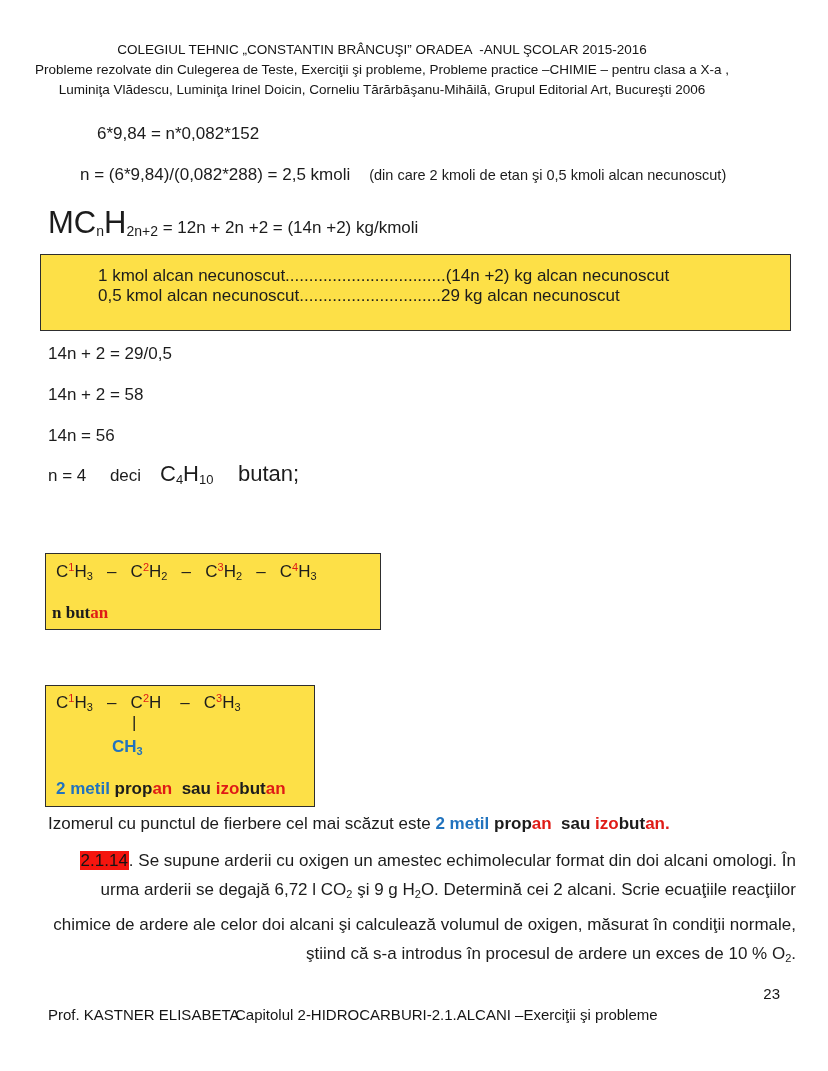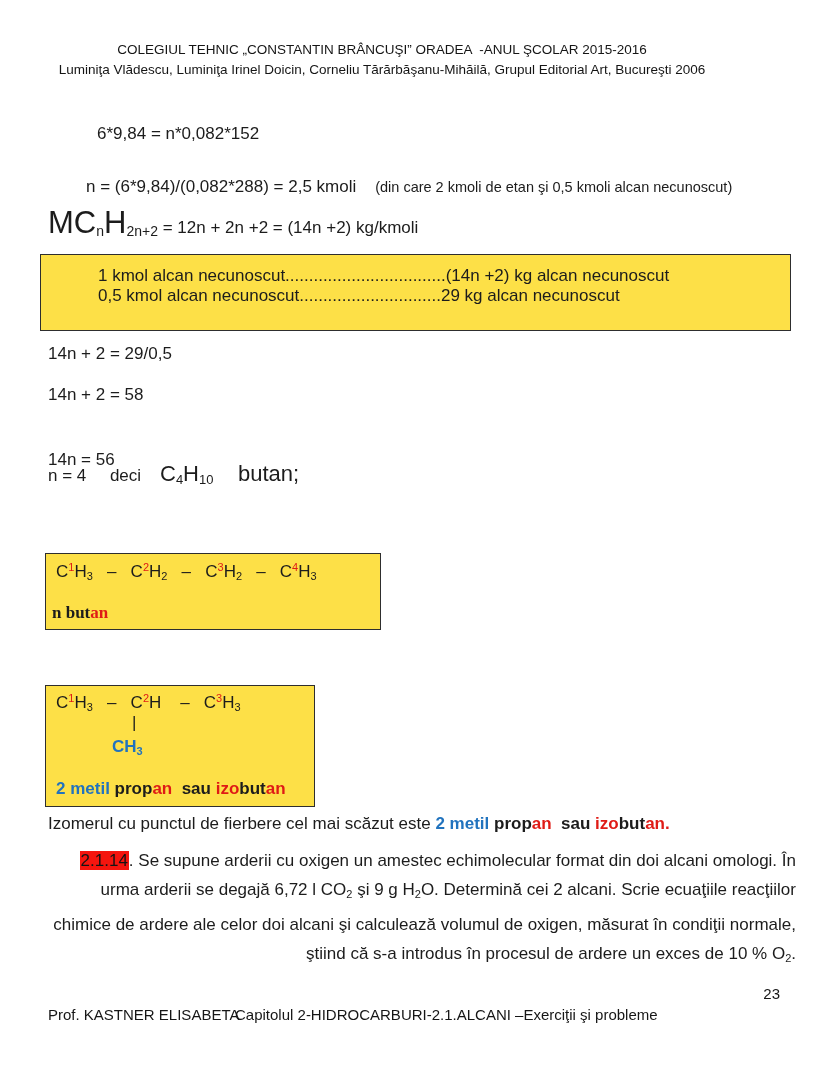--- a/index.html
+++ b/index.html
@@ -30,37 +30,38 @@
   .para{top:846px;left:48px;width:748px;font-size:17px;line-height:29.3px;text-align:right;}
   .footer{font-size:15px;color:#161616;}
 </style>
 </head>
 <body>
 
 <div class="page">
 
   <div class="abs header">
     <div class="plain">COLEGIUL TEHNIC „CONSTANTIN BRÂNCUŞI” ORADEA  -ANUL ŞCOLAR 2015-2016</div>
+    <div class="plain">Probleme rezolvate din Culegerea de Teste, Exerciţii şi probleme, Probleme practice –CHIMIE – pentru clasa a X-a ,</div>
     <div class="plain">Luminiţa Vlădescu, Luminiţa Irinel Doicin, Corneliu Tărărbăşanu-Mihăilă, Grupul Editorial Art, Bucureşti 2006</div>
   </div>
 
   <div class="abs eq plain" style="top:124px;left:97px;">6*9,84 = n*0,082*152</div>
 
-  <div class="abs eq rich" style="top:165px;left:86px;margin-top:12px;"><span>n = (6*9,84)/(0,082*288) = 2,5 kmoli    </span><span class="note">(din care 2 kmoli de etan şi 0,5 kmoli alcan necunoscut)</span></div>
+  <div class="abs eq rich" style="top:165px;left:80px;"><span>n = (6*9,84)/(0,082*288) = 2,5 kmoli    </span><span class="note">(din care 2 kmoli de etan şi 0,5 kmoli alcan necunoscut)</span></div>
 
   <div class="abs eq rich" style="top:205px;left:48px;"><span class="xl">MC</span><span class="sub xl">n</span><span class="xl">H</span><span class="sub xl">2n+2</span><span> = 12n + 2n +2 = (14n +2) kg/kmoli</span></div>
 
   <div class="abs box box1">
     <div class="bline plain">1 kmol alcan necunoscut..................................(14n +2) kg alcan necunoscut</div>
     <div class="bline plain">0,5 kmol alcan necunoscut..............................29 kg alcan necunoscut</div>
   </div>
 
   <div class="abs eq plain" style="top:344px;left:48px;">14n + 2 = 29/0,5</div>
   <div class="abs eq plain" style="top:385px;left:48px;">14n + 2 = 58</div>
-  <div class="abs eq plain" style="top:426px;left:48px;margin-top:24px;">14n = 56</div>
+  <div class="abs eq plain" style="top:426px;left:48px;">14n = 56</div>
 
   <div class="abs eq rich" style="top:461px;left:48px;"><span>n = 4     deci    </span><span class="lg">C</span><span class="sub lg">4</span><span class="lg">H</span><span class="sub lg">10</span><span class="lg">    butan;</span></div>
 
   <div class="abs box box2">
     <div class="sbox-inner rich" style="top:7px;left:10px;"><span>C</span><span class="sup" style="color: rgb(223, 27, 22);">1</span><span>H</span><span class="sub">3</span><span>   –   </span><span>C</span><span class="sup" style="color: rgb(223, 27, 22);">2</span><span>H</span><span class="sub">2</span><span>   –   </span><span>C</span><span class="sup" style="color: rgb(223, 27, 22);">3</span><span>H</span><span class="sub">2</span><span>   –   </span><span>C</span><span class="sup" style="color: rgb(223, 27, 22);">4</span><span>H</span><span class="sub">3</span></div>
     <div class="sbox-inner rich" style="bottom:6px;left:6px;font-family:Liberation Serif, serif;"><span class="bold">n but</span><span class="bold" style="color: rgb(223, 27, 22);">an</span></div>
   </div>
 
   <div class="abs box box3">
     <div class="sbox-inner rich" style="top:6px;left:10px;"><span>C</span><span class="sup" style="color: rgb(223, 27, 22);">1</span><span>H</span><span class="sub">3</span><span>   –   </span><span>C</span><span class="sup" style="color: rgb(223, 27, 22);">2</span><span>H</span><span>    –   </span><span>C</span><span class="sup" style="color: rgb(223, 27, 22);">3</span><span>H</span><span class="sub">3</span></div>

